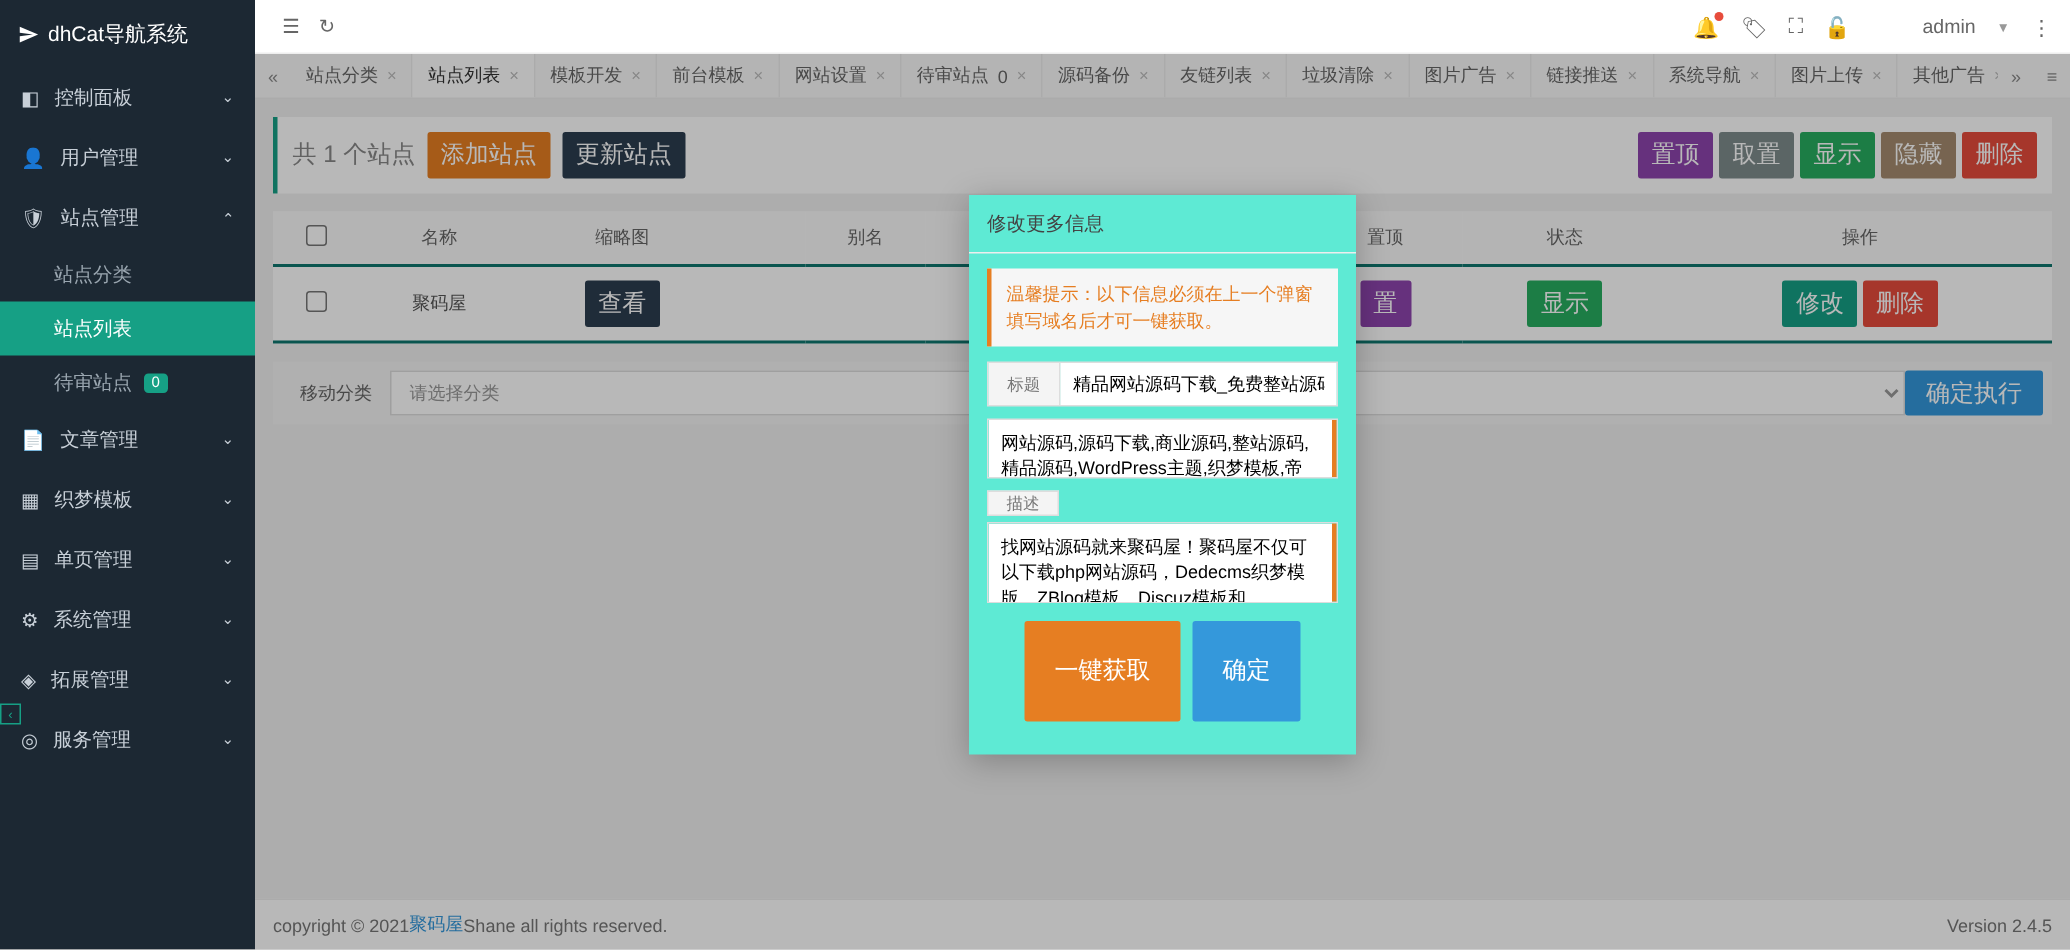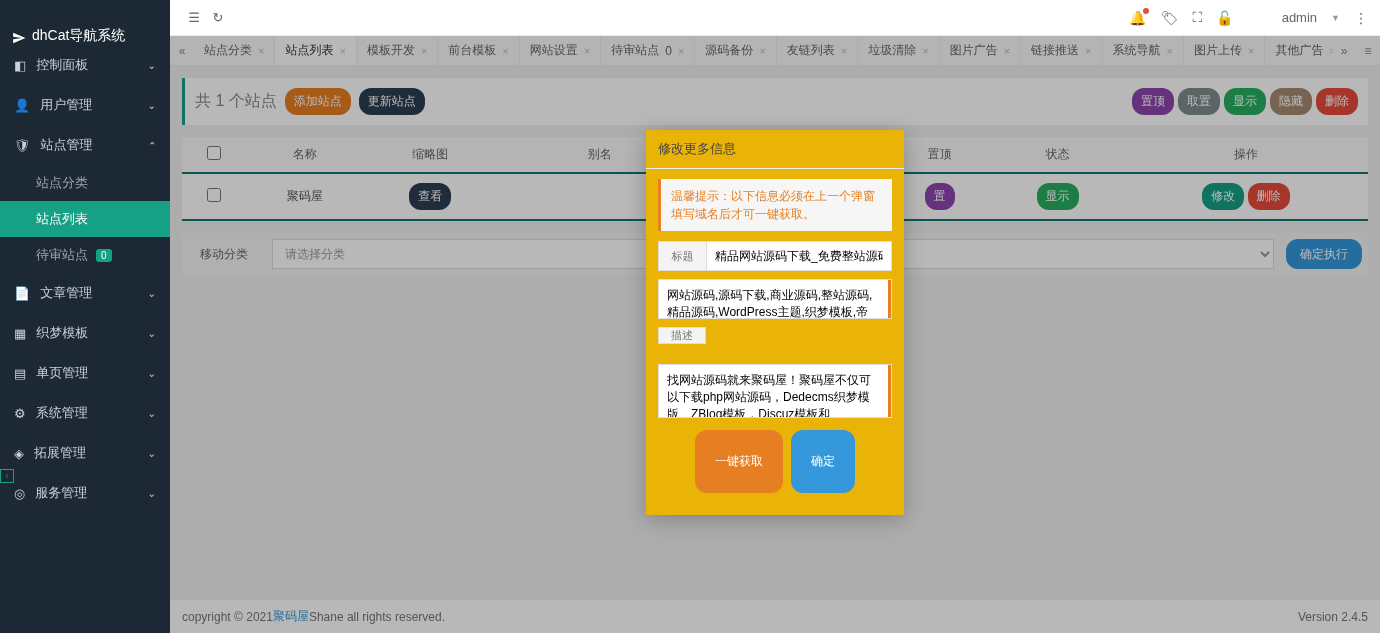--- a/index.html
+++ b/index.html
@@ -1,18 +1,18 @@
 <!DOCTYPE html>
 <html><head>
 <meta charset="utf-8">
 <style>
 *{margin:0;padding:0;box-sizing:border-box;font-family:-apple-system,BlinkMacSystemFont,"Segoe UI",sans-serif}
 body{background:#f5f5f5;width:1380px;height:633px;overflow:hidden;position:relative;font-size:13px}
 .sidebar{position:absolute;left:0;top:0;width:170px;height:633px;background:#1c2833;color:#aab4be}
-.logo{height:45px;display:flex;align-items:flex-end;padding:0 12px;color:#fff;font-size:14px;gap:6px}
+.logo{height:45px;display:flex;align-items:center;padding:0 12px;color:#fff;font-size:14px;gap:6px}
 .menu-item{height:40px;display:flex;align-items:center;padding:0 14px;gap:10px;cursor:pointer;position:relative;color:#c8d0d8}
 .menu-item .chev{position:absolute;right:14px;font-size:10px}
 .menu-item.open .chev{transform:rotate(180deg)}
 .sub-item{height:36px;display:flex;align-items:center;padding-left:36px;color:#9aa6b0;cursor:pointer;font-size:13px}
 .sub-item.active{background:#16a085;color:#fff}
 .badge-num{background:#16a085;color:#fff;font-size:10px;padding:1px 5px;border-radius:3px;margin-left:8px}
 .topbar{position:absolute;left:170px;top:0;right:0;height:36px;background:#fff;display:flex;align-items:center;padding:0 12px;border-bottom:1px solid #eee}
 .topbar .icon{width:24px;text-align:center;color:#666;cursor:pointer}
 .topbar-right{margin-left:auto;display:flex;align-items:center;gap:14px;color:#666}
 .bell{position:relative}
@@ -20,43 +20,43 @@
 .avatar{width:20px;height:20px;border-radius:50%;background:radial-gradient(circle,#e8a #555);display:inline-block}
 .tabbar{position:absolute;left:170px;top:36px;right:0;height:30px;background:#fafafa;display:flex;align-items:stretch;border-bottom:1px solid #eee;font-size:12px}
 .tabbar .nav-arrow{width:24px;display:flex;align-items:center;justify-content:center;color:#888;cursor:pointer}
 .tabs{flex:1;display:flex;overflow:hidden}
 .tab{padding:0 10px;display:flex;align-items:center;gap:6px;color:#666;cursor:pointer;border-right:1px solid #eee;white-space:nowrap}
 .tab.active{background:#fff;color:#333}
 .tab .x{color:#bbb;font-size:11px}
 .content{position:absolute;left:170px;top:66px;right:0;bottom:34px;padding:12px;background:#f0f0f0}
 .panel{background:#fff;border-left:3px solid #16a085;padding:10px;display:flex;align-items:center;gap:8px}
 .panel .info{color:#888;font-size:16px}
-.btn{padding:5px 9px;border:none;color:#fff;font-size:12px;border-radius:12px;cursor:pointer}
+.btn{padding:5px 9px;border:none;color:#fff;font-size:16px;border-radius:2px;cursor:pointer}
 .btn-orange{background:#e67e22}
 .btn-dark{background:#2c3e50}
 .btn-purple{background:#8e44ad}
 .btn-gray{background:#7f8c8d}
 .btn-green{background:#27ae60}
 .btn-tan{background:#a58b6f}
 .btn-red{background:#e74c3c}
 .btn-blue{background:#3498db}
 .btn-teal{background:#16a085}
 .btn-pink{background:#d35f9c}
 .panel-right{margin-left:auto;display:flex;gap:4px}
 .table{width:100%;margin-top:12px;background:#fff;border-collapse:collapse;font-size:12px}
 .table th,.table td{padding:9px 6px;text-align:center;border-bottom:2px solid #0f766e;color:#555}
 .table th{background:#fafafa;font-weight:normal;color:#666}
-.move-row{margin-top:12px;display:flex;align-items:center;gap:12px;background:#f4f4f4;padding:6px}
+.move-row{margin-top:12px;display:flex;align-items:center;gap:0;background:#f4f4f4;padding:6px}
 .move-row .lbl{padding:0 12px;color:#666;font-size:12px}
 .move-row select{flex:1;height:30px;border:1px solid #ddd;background:#fff;color:#999;padding:0 8px;font-size:12px}
 .footer{position:absolute;left:170px;bottom:0;right:0;height:34px;background:#fff;display:flex;align-items:center;padding:0 12px;font-size:12px;color:#777;border-top:1px solid #eee}
 .footer a{color:#3498db;text-decoration:none}
 .footer .ver{margin-left:auto}
 .modal-overlay{position:absolute;left:170px;top:36px;right:0;bottom:0;background:rgba(0,0,0,0.28)}
-.modal{position:absolute;left:646px;top:130px;width:258px;background:#eab308;box-shadow:0 4px 20px rgba(0,0,0,0.25)}
+.modal{position:absolute;left:646px;top:130px;width:258px;background:#5eead4;box-shadow:0 4px 20px rgba(0,0,0,0.25)}
 .modal-hd{padding:10px 12px;border-bottom:1px solid #eee;font-size:13px;color:#444}
 .modal-body{padding:10px 12px}
 .tip{background:#f6f6f6;border-left:3px solid #e67e22;padding:8px 10px;font-size:12px;color:#e67e22;margin-bottom:10px;line-height:1.5}
 .field{display:flex;margin-bottom:8px;border:1px solid #ddd}
 .field .flbl{width:48px;background:#f4f4f4;font-size:11px;color:#777;display:flex;align-items:center;justify-content:center;border-right:1px solid #ddd}
 .field input,.field textarea{flex:1;border:none;padding:7px 8px;font-size:12px;outline:none;font-family:inherit;resize:none}
 .field.ta{height:auto}
 .field.ta textarea{height:38px;border-right:3px solid #e67e22}
 .field.ta2 textarea{height:52px}
 .modal-actions{display:flex;justify-content:center;gap:8px;padding:4px 0 12px}
@@ -279,21 +279,21 @@
   <div class="modal-hd">修改更多信息</div>
   <div class="modal-body">
     <div class="tip">温馨提示：以下信息必须在上一个弹窗填写域名后才可一键获取。</div>
     <div class="field">
       <div class="flbl">标题</div>
       <input value="精品网站源码下载_免费整站源码分享-聚" style="">
     </div>
     <div class="field ta">
       <textarea style="">网站源码,源码下载,商业源码,整站源码,精品源码,WordPress主题,织梦模板,帝国cms模板</textarea>
     </div>
-    <div class="field" style="border:none;margin-bottom:20px">
+    <div class="field" style="border:none;margin-bottom:4px">
         <div class="flbl" style="border:1px solid #ddd">描述</div>
       </div>
     <div class="field ta ta2">
       <textarea style="">找网站源码就来聚码屋！聚码屋不仅可以下载php网站源码，Dedecms织梦模版、ZBlog模板，Discuz模板和WordPress主题等精品源码</textarea>
     </div>
     <div class="modal-actions">
       <button class="btn btn-orange">一键获取</button>
       <button class="btn btn-blue">确定</button>
     </div>
   </div>

